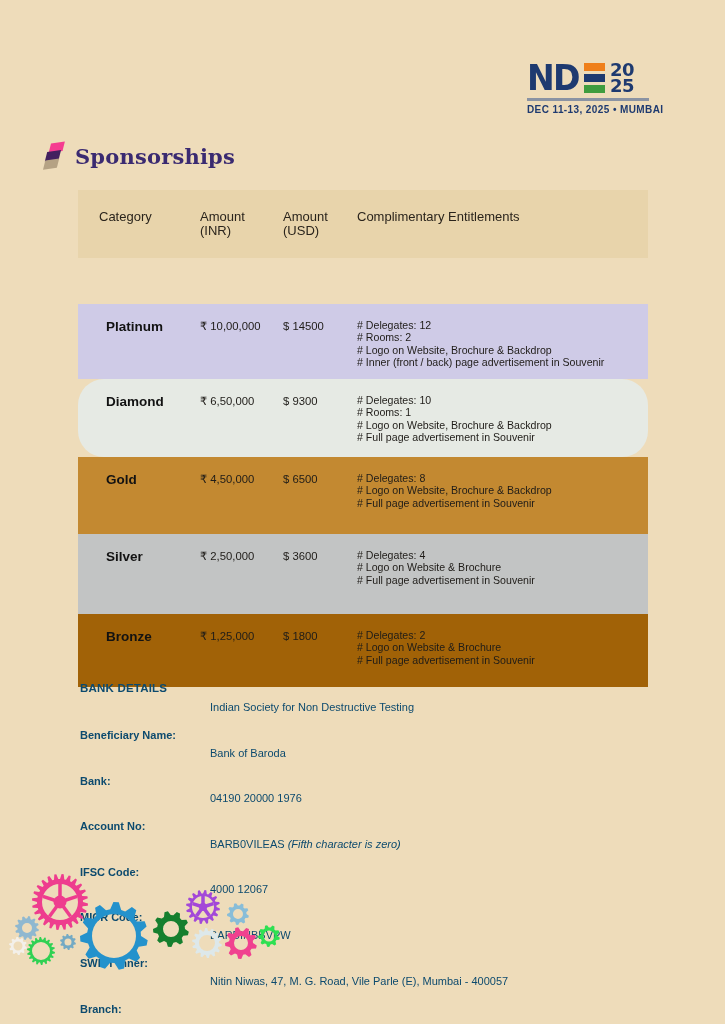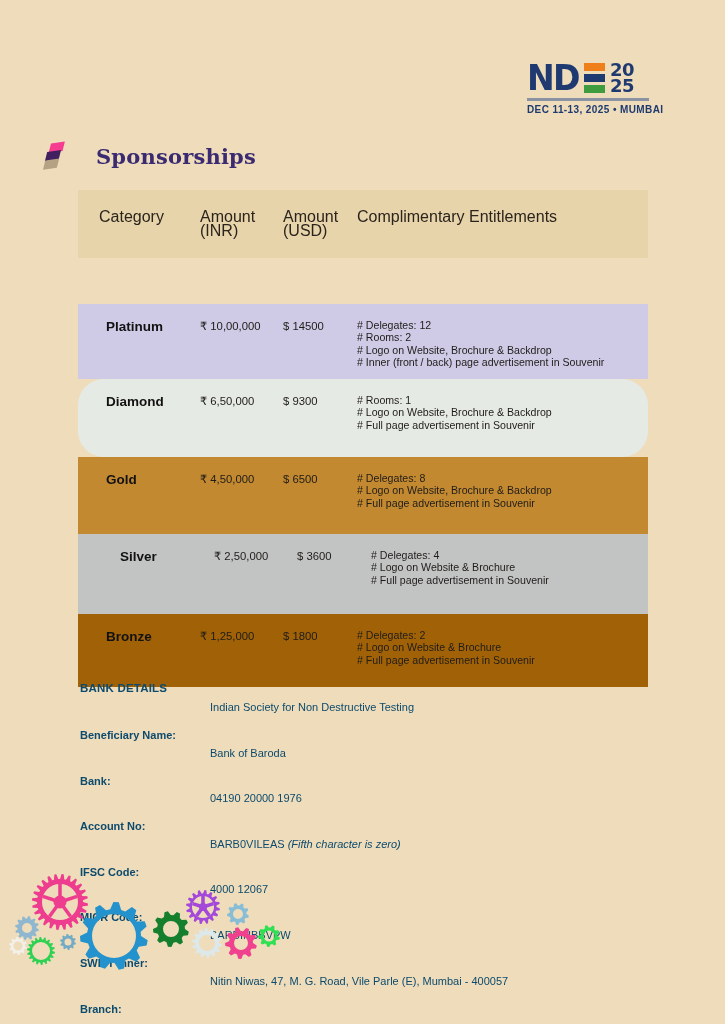--- a/index.html
+++ b/index.html
@@ -25,40 +25,40 @@
     font-family:"DejaVu Sans",sans-serif; font-weight:800;
     font-size:18px; line-height:16px; color:#1e3a70; letter-spacing:-.5px;
   }
   .logo-divider { height:2.5px; background:#8a93a3; margin-top:3px; }
   .logo-tagline {
     margin-top:3px; font-size:10px; font-weight:700; color:#1e3a70;
     letter-spacing:.4px; white-space:nowrap;
   }
 
   
-  .title-wrap { position:absolute; left:42px; top:142px; display:flex; align-items:center; gap:28px; }
+  .title-wrap { position:absolute; left:42px; top:142px; display:flex; align-items:center; gap:7px; }
   .title-icon { position:relative; width:26px; height:28px; transform:rotate(-8deg); }
   .title-icon span { position:absolute; width:14px; height:9px; transform:skewX(-22deg); }
   .ti-pink   { left:9px; top:1px; }
   .ti-purple { left:4px; top:9px; }
   .ti-tan    { left:1px; top:17px; }
   .page-title {
     font-family:"DejaVu Serif","Liberation Serif",serif;
     font-weight:700; font-size:21px; color:#3a2a71; letter-spacing:.2px;
   }
 
   
   .sponsor-table { position:absolute; left:78px; top:190px; width:570px; }
   .thead, .trow {
     display:grid;
     grid-template-columns:122px 83px 74px 1fr;
   }
   .thead {
     min-height:68px; background:#e8d4ab;
-    font-size:16px; color:#2a241c; padding-top:20px;
+    font-size:13px; color:#2a241c; padding-top:20px;
     white-space:pre-line; line-height:13.5px;
   }
   .thead .h1 { padding-left:21px; }
   .trow .cell { padding-top:15px; }
   .cat { padding-left:28px; font-size:13.5px; font-weight:700; color:#121212; }
   .inr, .usd { font-size:11.3px; padding-top:16px !important; }
   .ent { font-size:10.6px; line-height:12.4px; padding-right:8px; }
   .trow:nth-child(1){ min-height:75px; }
   .trow:nth-child(2){ min-height:78px;border-radius:26px; }
   .trow:nth-child(3){ min-height:77px; }
@@ -125,38 +125,39 @@
           <div># Logo on Website, Brochure &amp; Backdrop</div>
           <div># Inner (front / back) page advertisement in Souvenir</div>
         </div>
   </div>
 
   <div class="trow" style="background: rgb(230, 234, 228);">
     <div class="cell cat">Diamond</div>
     <div class="cell inr">₹ 6,50,000</div>
     <div class="cell usd">$ 9300</div>
     <div class="cell ent">
+          <div># Delegates: 10</div>
           <div># Rooms: 1</div>
           <div># Logo on Website, Brochure &amp; Backdrop</div>
           <div># Full page advertisement in Souvenir</div>
         </div>
   </div>
 
   <div class="trow" style="background: rgb(195, 137, 49);">
     <div class="cell cat">Gold</div>
     <div class="cell inr">₹ 4,50,000</div>
     <div class="cell usd">$ 6500</div>
     <div class="cell ent">
           <div># Delegates: 8</div>
           <div># Logo on Website, Brochure &amp; Backdrop</div>
           <div># Full page advertisement in Souvenir</div>
         </div>
   </div>
 
-  <div class="trow" style="background: rgb(194, 196, 196); padding-left: 14px;">
+  <div class="trow" style="background: rgb(194, 196, 196);">
     <div class="cell cat">Silver</div>
     <div class="cell inr">₹ 2,50,000</div>
     <div class="cell usd">$ 3600</div>
     <div class="cell ent">
           <div># Delegates: 4</div>
           <div># Logo on Website &amp; Brochure</div>
           <div># Full page advertisement in Souvenir</div>
         </div>
   </div>
 

